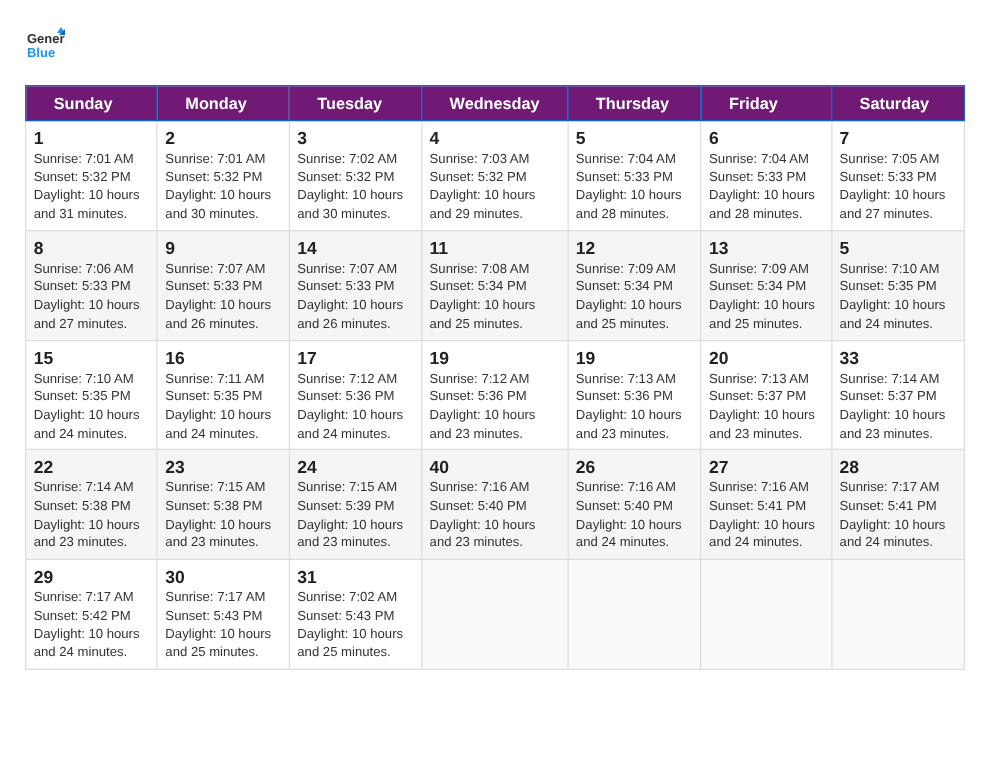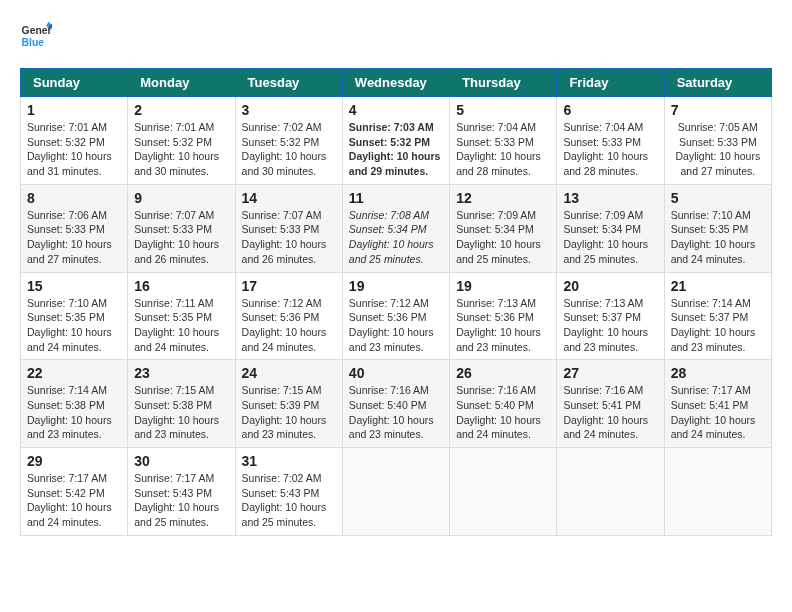--- a/index.html
+++ b/index.html
@@ -36,24 +36,24 @@
     .location {
       font-size: 16px;
       color: #555;
     }
     .calendar {
       width: 100%;
       border-collapse: collapse;
       font-size: 11px;
     }
     .calendar th {
-      background-color: #0f766e;
+      background-color: #701a75;
       color: #fff;
       text-align: left;
-      padding: 6px 12px;
+      padding: 6px 22px;
       font-size: 13px;
       font-weight: bold;
       border: 1px solid #1565C0;
     }
     .calendar td {
       vertical-align: top;
       padding: 5px 6px;
       border: 1px solid #ddd;
       width: 107px;
       height: 80px;
@@ -126,42 +126,42 @@
         </td>
         <td>
           <span class="day-number">3</span>
           <div class="day-info" style="white-space: pre-line;">Sunrise: 7:02 AM
 Sunset: 5:32 PM
 Daylight: 10 hours
 and 30 minutes.</div>
         </td>
         <td>
           <span class="day-number">4</span>
-          <div class="day-info" style="white-space: pre-line; font-weight: bold;">Sunrise: 7:03 AM
+          <div class="day-info" style="white-space: pre-line;">Sunrise: 7:03 AM
 Sunset: 5:32 PM
 Daylight: 10 hours
 and 29 minutes.</div>
         </td>
         <td>
           <span class="day-number">5</span>
           <div class="day-info" style="white-space: pre-line;">Sunrise: 7:04 AM
 Sunset: 5:33 PM
 Daylight: 10 hours
 and 28 minutes.</div>
         </td>
         <td>
           <span class="day-number">6</span>
           <div class="day-info" style="white-space: pre-line;">Sunrise: 7:04 AM
 Sunset: 5:33 PM
 Daylight: 10 hours
 and 28 minutes.</div>
         </td>
         <td>
           <span class="day-number">7</span>
-          <div class="day-info" style="white-space: pre-line; text-align: center;">Sunrise: 7:05 AM
+          <div class="day-info" style="white-space: pre-line;">Sunrise: 7:05 AM
 Sunset: 5:33 PM
 Daylight: 10 hours
 and 27 minutes.</div>
         </td>
       </tr>
       <tr>
         <td>
           <span class="day-number">8</span>
           <div class="day-info" style="white-space: pre-line;">Sunrise: 7:06 AM
 Sunset: 5:33 PM
@@ -177,21 +177,21 @@
         </td>
         <td>
           <span class="day-number">14</span>
           <div class="day-info" style="white-space: pre-line;">Sunrise: 7:07 AM
 Sunset: 5:33 PM
 Daylight: 10 hours
 and 26 minutes.</div>
         </td>
         <td>
           <span class="day-number">11</span>
-          <div class="day-info" style="white-space: pre-line; font-style: italic;">Sunrise: 7:08 AM
+          <div class="day-info" style="white-space: pre-line;">Sunrise: 7:08 AM
 Sunset: 5:34 PM
 Daylight: 10 hours
 and 25 minutes.</div>
         </td>
         <td>
           <span class="day-number">12</span>
           <div class="day-info" style="white-space: pre-line;">Sunrise: 7:09 AM
 Sunset: 5:34 PM
 Daylight: 10 hours
 and 25 minutes.</div>
@@ -248,21 +248,21 @@
 and 23 minutes.</div>
         </td>
         <td>
           <span class="day-number">20</span>
           <div class="day-info" style="white-space: pre-line;">Sunrise: 7:13 AM
 Sunset: 5:37 PM
 Daylight: 10 hours
 and 23 minutes.</div>
         </td>
         <td>
-          <span class="day-number">21</span>
+          <span class="day-number">33</span>
           <div class="day-info" style="white-space: pre-line;">Sunrise: 7:14 AM
 Sunset: 5:37 PM
 Daylight: 10 hours
 and 23 minutes.</div>
         </td>
       </tr>
       <tr>
         <td>
           <span class="day-number">22</span>
           <div class="day-info" style="white-space: pre-line;">Sunrise: 7:14 AM

